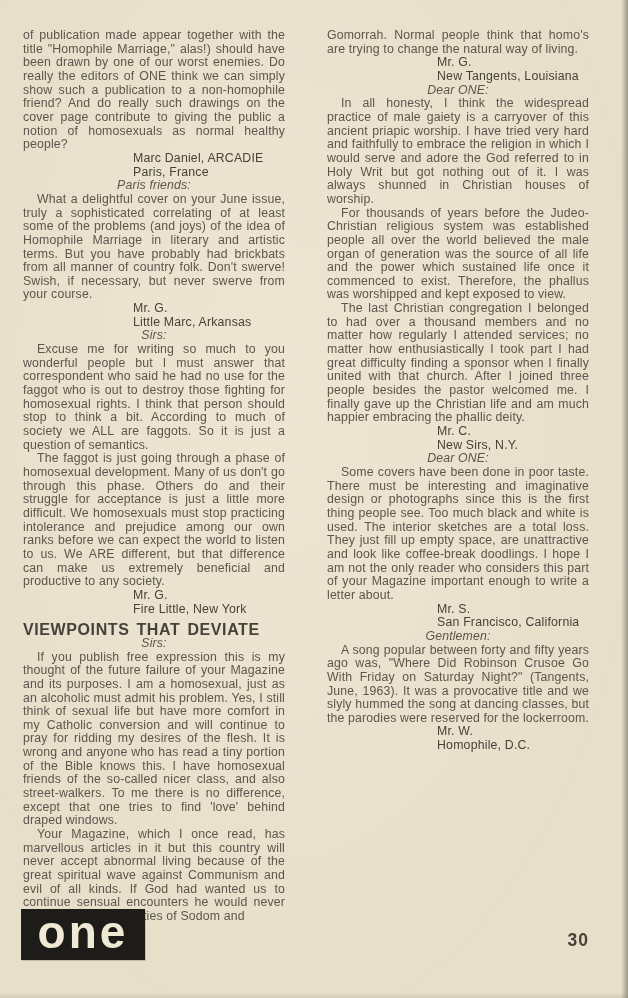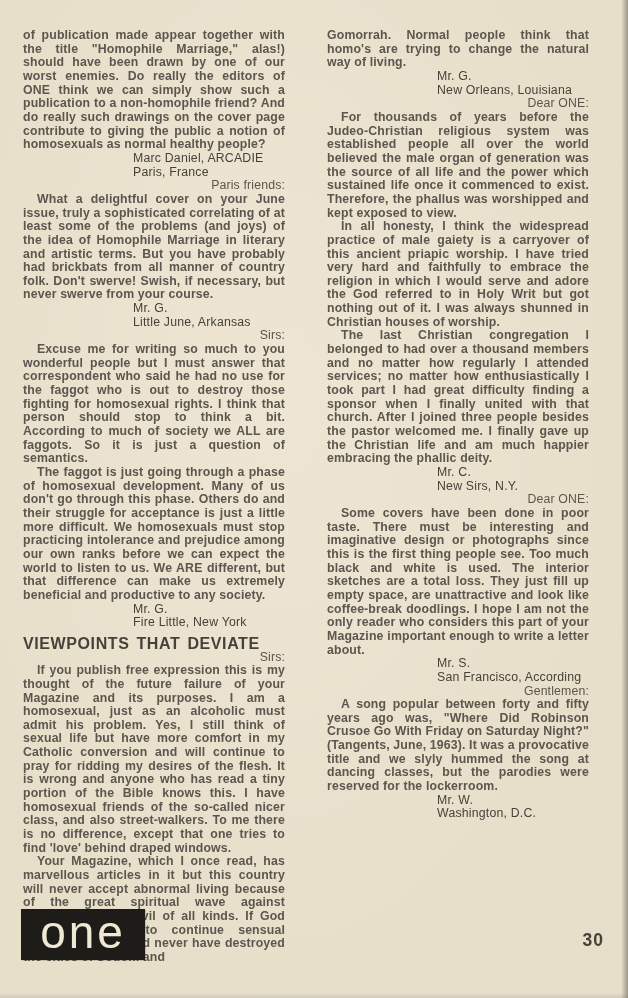--- a/index.html
+++ b/index.html
@@ -44,27 +44,27 @@
   }
   .column {
     width: 262px;
     font-size: 12.3px;
     line-height: 13.65px;
     letter-spacing: 0.15px;
   }
   .paragraph {
     text-align: justify;
     text-justify: inter-word;
-    font-weight: bold;
   }
   .paragraph.indent {
     text-indent: 14px;
   }
   .salutation {
-    text-align: right;
+    text-align: center;
+    font-style: italic;
   }
   .heading {
     font-weight: bold;
     color: #45423a;
     letter-spacing: 0.6px;
     word-spacing: 2px;
     margin-top: 7px;
     font-size: 16px;
   }
   .sig {
@@ -80,30 +80,30 @@
     width: 124px;
     height: 51px;
     background: #1d1c18;
     display: flex;
     align-items: center;
     justify-content: center;
     box-shadow: 1px 1px 0 rgba(0,0,0,0.15);
   }
   .one-logo span {
     color: #efe8d3;
-    font-weight: normal;
+    font-weight: bold;
     font-size: 46px;
     line-height: 1;
     letter-spacing: 3px;
     transform: translateY(-3px);
     font-family: "Liberation Sans", "DejaVu Sans", sans-serif;
   }
   .page-number {
     position: absolute;
-    right: 24px;
+    right: 39px;
     top: 930px;
     font-size: 17.5px;
     font-weight: bold;
     color: #454238;
     letter-spacing: 1px;
   }
 </style>
 </head>
 <body>
 
@@ -112,59 +112,59 @@
     <div class="column">
         <div class="paragraph">of publication made appear together with the title "Homophile Marriage," alas!) should have been drawn by one of our worst enemies. Do really the editors of ONE think we can simply show such a publication to a non-homophile friend? And do really such drawings on the cover page contribute to giving the public a notion of homosexuals as normal healthy people?</div>
         <div class="sig">
           <div>Marc Daniel, ARCADIE</div>
           <div>Paris, France</div>
         </div>
         <div class="salutation">Paris friends:</div>
         <div class="paragraph indent">What a delightful cover on your June issue, truly a sophisticated correlating of at least some of the problems (and joys) of the idea of Homophile Marriage in literary and artistic terms. But you have probably had brickbats from all manner of country folk. Don't swerve! Swish, if necessary, but never swerve from your course.</div>
         <div class="sig">
           <div>Mr. G.</div>
-          <div>Little June, Arkansas</div>
+          <div>Little Marc, Arkansas</div>
         </div>
         <div class="salutation">Sirs:</div>
         <div class="paragraph indent">Excuse me for writing so much to you wonderful people but I must answer that correspondent who said he had no use for the faggot who is out to destroy those fighting for homosexual rights. I think that person should stop to think a bit. According to much of society we ALL are faggots. So it is just a question of semantics.</div>
         <div class="paragraph indent">The faggot is just going through a phase of homosexual development. Many of us don't go through this phase. Others do and their struggle for acceptance is just a little more difficult. We homosexuals must stop practicing intolerance and prejudice among our own ranks before we can expect the world to listen to us. We ARE different, but that difference can make us extremely beneficial and productive to any society.</div>
         <div class="sig">
           <div>Mr. G.</div>
           <div>Fire Little, New York</div>
         </div>
         <div class="heading">VIEWPOINTS THAT DEVIATE</div>
         <div class="salutation">Sirs:</div>
         <div class="paragraph indent">If you publish free expression this is my thought of the future failure of your Magazine and its purposes. I am a homosexual, just as an alcoholic must admit his problem. Yes, I still think of sexual life but have more comfort in my Catholic conversion and will continue to pray for ridding my desires of the flesh. It is wrong and anyone who has read a tiny portion of the Bible knows this. I have homosexual friends of the so-called nicer class, and also street-walkers. To me there is no difference, except that one tries to find 'love' behind draped windows.</div>
         <div class="paragraph indent">Your Magazine, which I once read, has marvellous articles in it but this country will never accept abnormal living because of the great spiritual wave against Communism and evil of all kinds. If God had wanted us to continue sensual encounters he would never have destroyed the cities of Sodom and</div>
       </div>
     <div class="column">
         <div class="paragraph">Gomorrah. Normal people think that homo's are trying to change the natural way of living.</div>
         <div class="sig">
           <div>Mr. G.</div>
-          <div>New Orleans, Louisiana</div>
+          <div>New Tangents, Louisiana</div>
         </div>
         <div class="salutation">Dear ONE:</div>
+        <div class="paragraph indent">In all honesty, I think the widespread practice of male gaiety is a carryover of this ancient priapic worship. I have tried very hard and faithfully to embrace the religion in which I would serve and adore the God referred to in Holy Writ but got nothing out of it. I was always shunned in Christian houses of worship.</div>
         <div class="paragraph indent">For thousands of years before the Judeo-Christian religious system was established people all over the world believed the male organ of generation was the source of all life and the power which sustained life once it commenced to exist. Therefore, the phallus was worshipped and kept exposed to view.</div>
-        <div class="paragraph indent">In all honesty, I think the widespread practice of male gaiety is a carryover of this ancient priapic worship. I have tried very hard and faithfully to embrace the religion in which I would serve and adore the God referred to in Holy Writ but got nothing out of it. I was always shunned in Christian houses of worship.</div>
         <div class="paragraph indent">The last Christian congregation I belonged to had over a thousand members and no matter how regularly I attended services; no matter how enthusiastically I took part I had great difficulty finding a sponsor when I finally united with that church. After I joined three people besides the pastor welcomed me. I finally gave up the Christian life and am much happier embracing the phallic deity.</div>
         <div class="sig">
           <div>Mr. C.</div>
           <div>New Sirs, N.Y.</div>
         </div>
         <div class="salutation">Dear ONE:</div>
         <div class="paragraph indent">Some covers have been done in poor taste. There must be interesting and imaginative design or photographs since this is the first thing people see. Too much black and white is used. The interior sketches are a total loss. They just fill up empty space, are unattractive and look like coffee-break doodlings. I hope I am not the only reader who considers this part of your Magazine important enough to write a letter about.</div>
         <div class="sig">
           <div>Mr. S.</div>
-          <div>San Francisco, According</div>
+          <div>San Francisco, California</div>
         </div>
         <div class="salutation">Gentlemen:</div>
         <div class="paragraph indent">A song popular between forty and fifty years ago was, "Where Did Robinson Crusoe Go With Friday on Saturday Night?" (Tangents, June, 1963). It was a provocative title and we slyly hummed the song at dancing classes, but the parodies were reserved for the lockerroom.</div>
         <div class="sig">
           <div>Mr. W.</div>
-          <div>Washington, D.C.</div>
+          <div>Homophile, D.C.</div>
         </div>
       </div>
   </div>
 
   <div class="one-logo">
     <span>one</span>
   </div>
 
   <div class="page-number">30</div>
 

